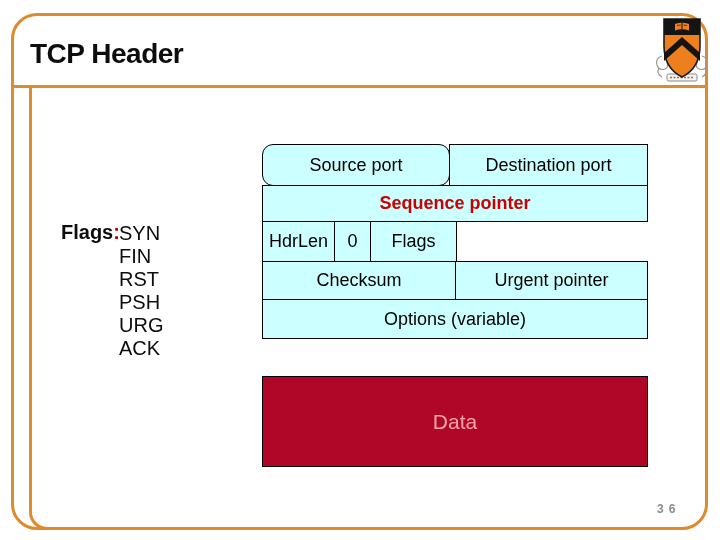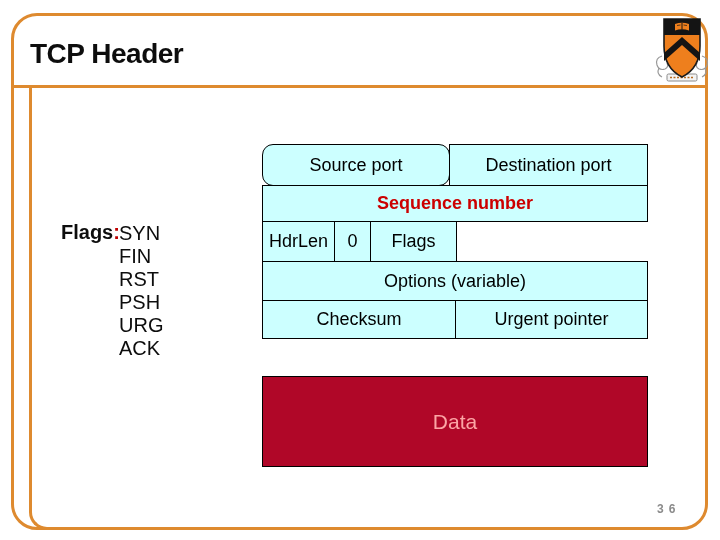--- a/index.html
+++ b/index.html
@@ -154,31 +154,31 @@
   <li>URG</li>
   <li>ACK</li>
 </ul>
 
 <div class="tcp-table">
   <div class="trow r1">
     <div class="tcell w-sp">Source port</div>
     <div class="tcell w-dp">Destination port</div>
   </div>
   <div class="trow r2">
-    <div class="tcell w-full seq">Sequence number</div>
+    <div class="tcell w-full seq">Sequence pointer</div>
   </div>
   <div class="trow r4">
     <div class="tcell w-hdr">HdrLen</div>
     <div class="tcell w-zero">0</div>
     <div class="tcell w-flags">Flags</div>
   </div>
-  <div class="trow r6">
-    <div class="tcell w-full">Options (variable)</div>
-  </div>
   <div class="trow r5">
     <div class="tcell w-chk">Checksum</div>
     <div class="tcell w-urg">Urgent pointer</div>
+  </div>
+  <div class="trow r6">
+    <div class="tcell w-full">Options (variable)</div>
   </div>
 </div>
 
 <div class="data-field">Data</div>
 
 <div class="page-number">36</div>
 
 </body></html>

